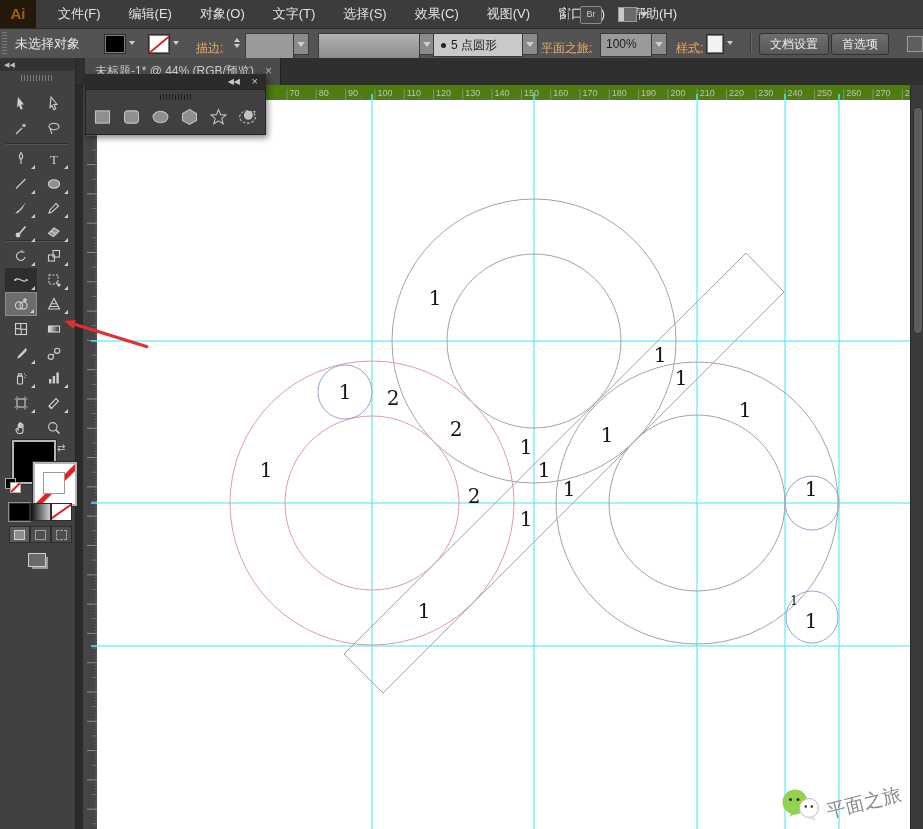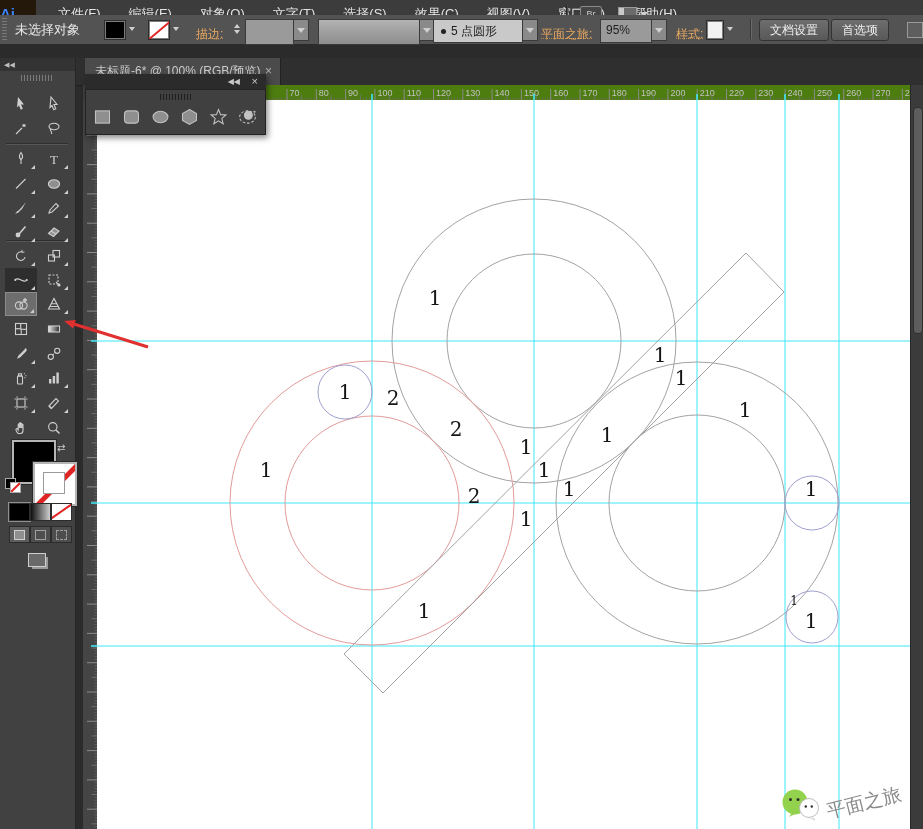--- a/index.html
+++ b/index.html
@@ -2,33 +2,33 @@
 <html><head>
 <meta charset="utf-8">
 <style>
   html,body{margin:0;padding:0;background:#2b2b2b;}
   body{width:923px;height:829px;position:relative;overflow:hidden;
        font-family:"Liberation Sans","DejaVu Sans",sans-serif;
        -webkit-font-smoothing:antialiased;}
   .abs{position:absolute;}
   
   #menubar{left:0;top:0;width:923px;height:28px;background:#3c3c3c;border-bottom:1px solid #2a2a2a;}
-  #ai-logo{left:0;top:0;width:36px;height:28px;background:#23180a;color:#3b82f6;
-           font-weight:bold;font-size:15px;line-height:28px;}
+  #ai-logo{left:0;top:0;width:36px;height:28px;background:#23180a;color:#a16207;
+           font-weight:bold;font-size:15px;line-height:28px;text-align:center;}
   #menu-items{left:44px;top:0;height:28px;display:flex;align-items:center;gap:0;}
   .menu-item{color:#e3e3e3;font-size:13px;padding:0 14px;line-height:28px;white-space:nowrap;cursor:default;}
   #menu-sep{left:566px;top:4px;width:1px;height:20px;background:#2a2a2a;border-right:1px solid #4a4a4a;}
   #br-btn{left:580px;top:6px;width:20px;height:16px;border:1px solid #8a8a8a;border-radius:2px;
           color:#c9c9c9;font-size:9px;text-align:center;line-height:15px;background:#454545;}
   #workspace-btn{left:618px;top:6px;width:30px;height:16px;display:flex;align-items:center;gap:3px;}
   .ws-icon{width:17px;height:13px;border:1px solid #9a9a9a;background:#6b6b6b;position:relative;}
   .ws-icon:before{content:"";position:absolute;left:0;top:0;width:5px;height:13px;background:#c9c9c9;}
   .dn-arrow{width:0;height:0;border-left:4px solid transparent;border-right:4px solid transparent;border-top:5px solid #cfcfcf;}
   
-  #controlbar{left:0;top:15px;width:923px;height:29px;background:#535353;border-bottom:1px solid #2a2a2a;}
+  #controlbar{left:0;top:29px;width:923px;height:29px;background:#535353;border-bottom:1px solid #2a2a2a;}
   #cb-grip{left:2px;top:3px;width:6px;height:23px;
      background:repeating-linear-gradient(to bottom,#7a7a7a 0 1px,transparent 1px 3px);width:5px;}
   .cb-text{color:#e8e8e8;font-size:13px;line-height:29px;}
   .cb-link{color:#e8a860;font-size:12px;line-height:29px;border-bottom:1px dotted #b98a52;height:18px;margin-top:5px;}
   .swatch{width:20px;height:18px;border:1px solid #2d2d2d;box-shadow:0 0 0 1px #7d7d7d inset;}
   .mini-dd{width:12px;height:18px;display:flex;align-items:center;justify-content:center;background:transparent;}
   .mini-dd .dn-arrow{border-left-width:3px;border-right-width:3px;border-top-width:4px;}
   .ddbox{height:24px;background:#9a9a9a;border:1px solid #3a3a3a;}
   .ddbtn{width:14px;height:20px;background:#8a8a8a;border:1px solid #3a3a3a;border-left:none;
          display:flex;align-items:center;justify-content:center;}
@@ -154,41 +154,41 @@
     <div class="ddbox" style="width:90px;background:#c9c9c9;display:flex;align-items:center;gap:5px;padding-left:7px;box-sizing:border-box;">
       <span style="width:5px;height:5px;border-radius:50%;background:#222;display:inline-block;"></span>
       <span style="color:#1e1e1e;font-size:12px;">5 点圆形</span>
     </div>
     <div class="ddbtn">
         <div class="dn-arrow"></div>
       </div>
   </div>
   <div class="abs cb-link" style="left:541px;">平面之旅:</div>
   <div class="abs" style="left:600px;top:4px;display:flex;">
-    <div class="ddbox" style="width:52px;color:#1e1e1e;font-size:12px;line-height:20px;padding-left:5px;box-sizing:border-box;">95%</div>
+    <div class="ddbox" style="width:52px;color:#1e1e1e;font-size:12px;line-height:20px;padding-left:5px;box-sizing:border-box;">100%</div>
     <div class="ddbtn">
         <div class="dn-arrow"></div>
       </div>
   </div>
   <div class="abs cb-link" style="left:676px;">样式:</div>
   <div class="abs" style="left:706px;top:5px;display:flex;">
     <div class="swatch" style="background:#f2f2f2;width:16px;"></div>
     <div class="mini-dd">
         <div class="dn-arrow"></div>
       </div>
   </div>
   <div class="abs" style="left:750px;top:4px;width:1px;height:20px;background:#3a3a3a;border-right:1px solid #6a6a6a;"></div>
   <div class="abs cb-btn" style="left:759px;top:4px;text-align:center;">文档设置</div>
   <div class="abs cb-btn" style="left:831px;top:4px;">首选项</div>
   <div class="abs" style="left:907px;top:7px;width:14px;height:14px;border:1px solid #9a9a9a;background:#5e5e5e;"></div>
 </div>
 
 <div id="tabbar" class="abs">
   <div id="doc-tab" class="abs">
-    <span>未标题-6* @ 100% (RGB/预览)</span>
+    <span>未标题-1* @ 44% (RGB/预览)</span>
     <span id="tab-close">×</span>
   </div>
 </div>
 
 <div id="toolbar" class="abs">
   <div id="tb-header" class="abs">
     <span>◀◀</span>
   </div>
   <div id="tb-grip" class="abs"></div>
   <div id="tool-grid"></div>

